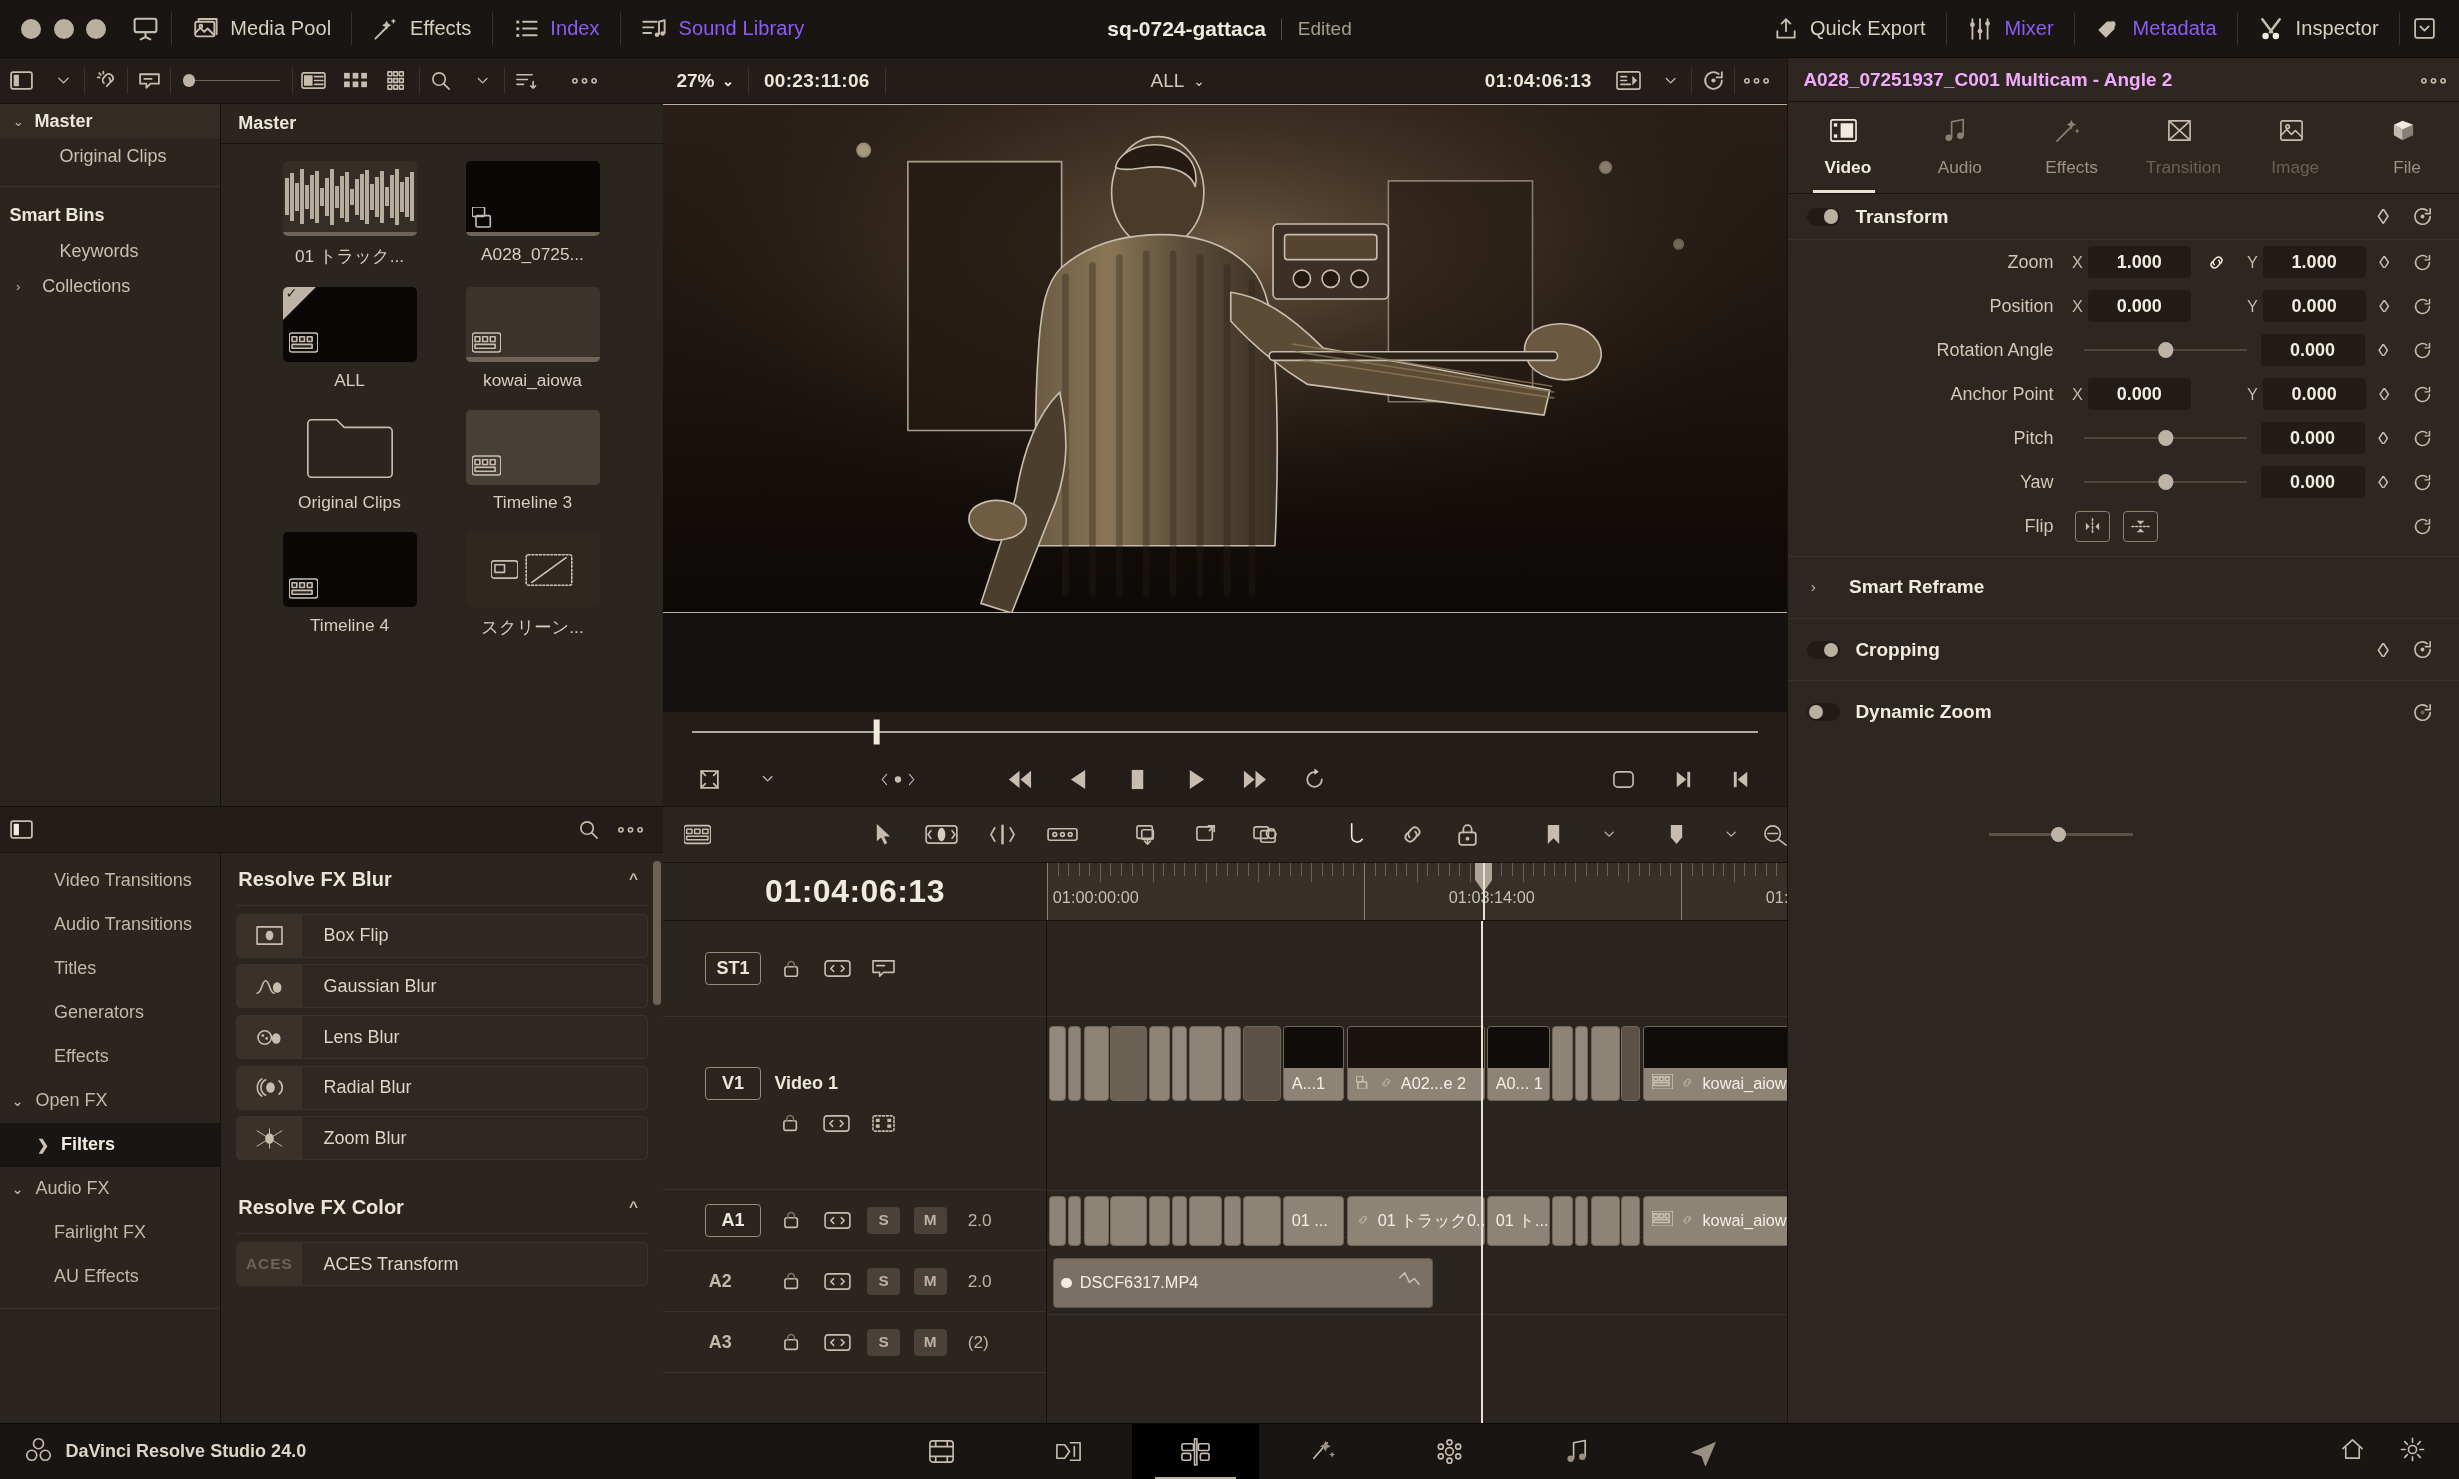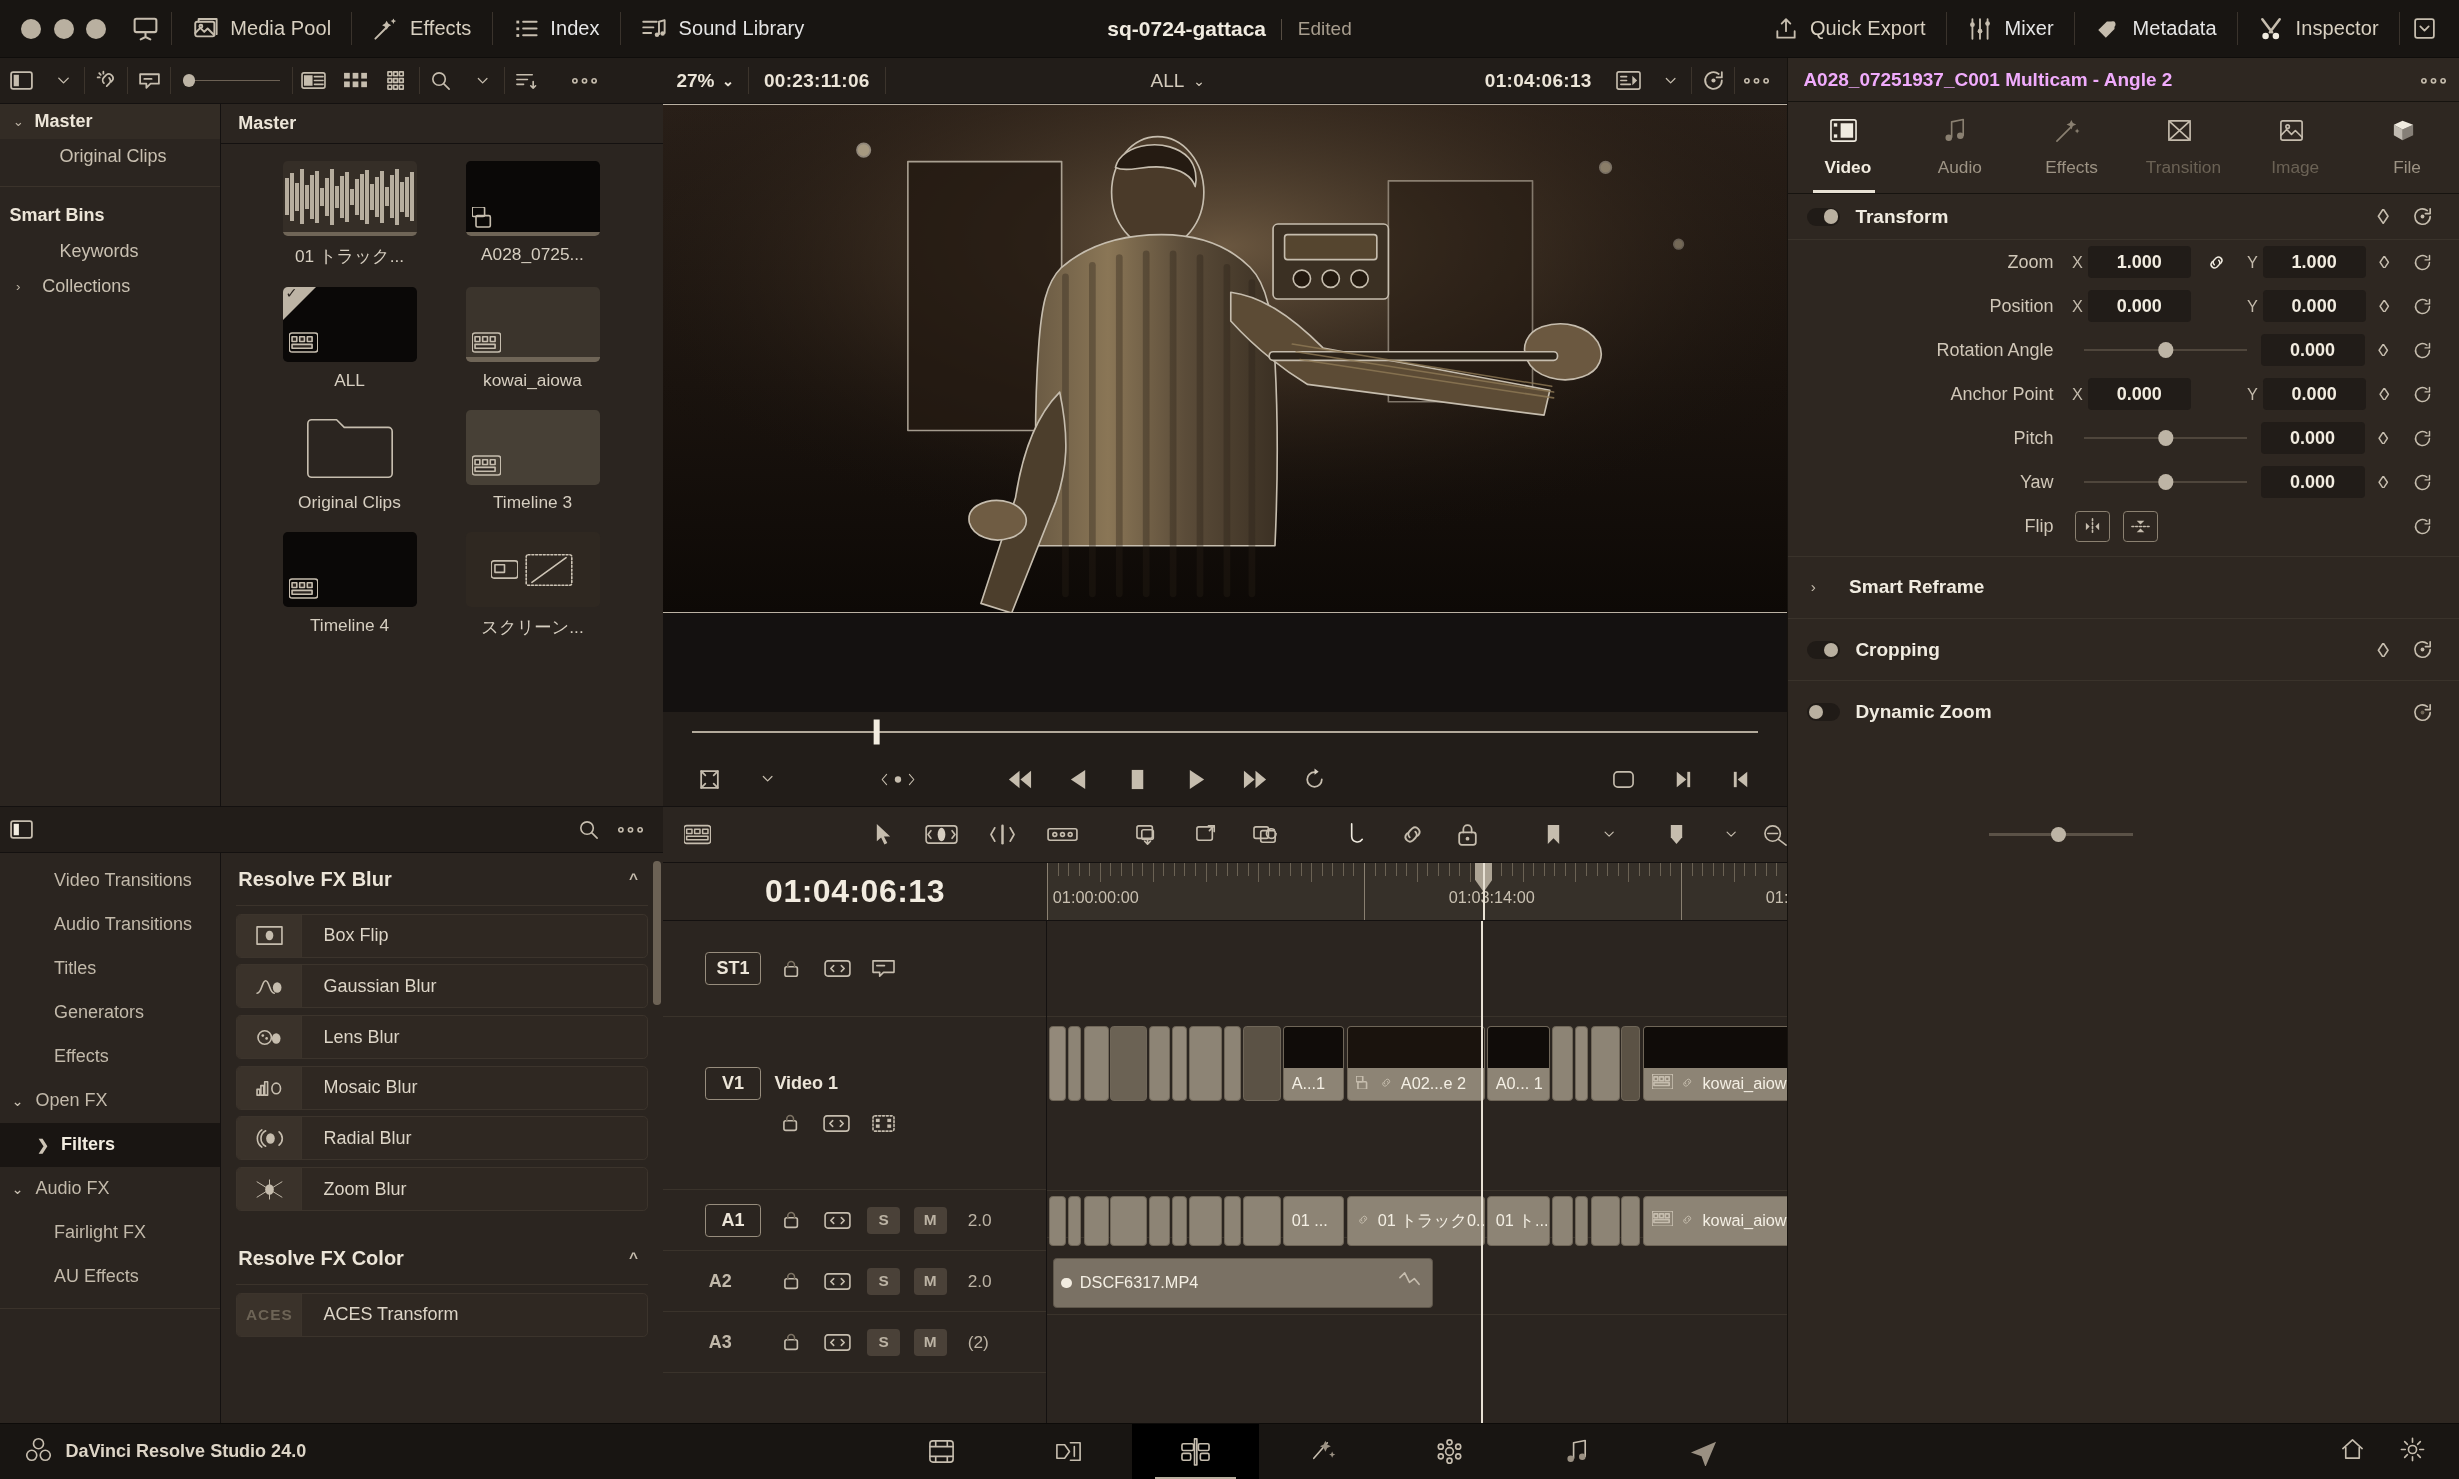--- a/index.html
+++ b/index.html
@@ -16,21 +16,21 @@
   
   .topbar {
     height: 58px; background: #181512; display: flex; align-items: center;
     flex: 0 0 58px; position: relative; border-bottom: 1px solid #0f0d0b;
   }
   .traffic { display: flex; gap: 12.5px; padding-left: 21px; align-items: center; }
   .traffic span { width: 20px; height: 20px; border-radius: 50%; background: #b9b0a0; display: block; }
   .tb-sep { width: 1px; height: 33px; background: #3a332c; margin: 0 3.8px; }
   .tb-btn { display: flex; align-items: center; gap: 10.6px; padding: 0 16.3px; height: 58px; cursor: default; }
   .tb-btn .lbl { font-size: 20px; color: #d8d0c1; letter-spacing: 0.1px; white-space: nowrap; }
-  .tb-btn.dim .lbl { color: #e5e5e5; }
+  .tb-btn.dim .lbl { color: #8b5cf6; }
   .tb-icon { width: 27px; height: 27px; display: inline-flex; align-items: center; justify-content: center; }
   .tb-icon svg { display: block; }
   .proj-title {
     position: absolute; left: 0; right: 0; top: 0; height: 58px;
     display: flex; align-items: center; justify-content: center; gap: 15.4px; pointer-events: none;
   }
   .proj-title .name { font-size: 21px; font-weight: bold; color: #f0ebe0; }
   .proj-title .pipe { width: 1px; height: 21px; background: #554c42; }
   .proj-title .state { font-size: 19px; color: #a79d8e; }
   .tb-right { margin-left: auto; display: flex; align-items: center; padding-right: 13.4px; }
@@ -653,31 +653,20 @@
             <div class="fx-item">
               <span class="thumbi">
                 <svg width="31" height="23" viewBox="0 0 32 24">
                     <circle cx="11" cy="12" r="7"></circle>
                     <circle cx="9" cy="10" r="1.4" fill="#c6bdae" stroke="none"></circle>
                     <circle cx="13" cy="13" r="1.4" fill="#c6bdae" stroke="none"></circle>
                     <ellipse cx="23" cy="13" rx="4.5" ry="5.5" fill="#c6bdae" stroke="none"></ellipse>
                   </svg>
               </span>
               <span class="nm">Lens Blur</span>
-            </div>
-            <div class="fx-item">
-              <span class="thumbi">
-                <svg width="31" height="23" viewBox="0 0 32 24" fill="#c6bdae" stroke="none">
-                    <rect x="3" y="14" width="3" height="6"></rect>
-                    <rect x="7" y="10" width="3" height="10"></rect>
-                    <rect x="11" y="6" width="3" height="14"></rect>
-                    <ellipse cx="23" cy="13" rx="4.5" ry="5.5"></ellipse>
-                  </svg>
-              </span>
-              <span class="nm">Mosaic Blur</span>
             </div>
             <div class="fx-item">
               <span class="thumbi">
                 <svg width="31" height="23" viewBox="0 0 32 24">
                     <path d="M8 3a11 11 0 0 0 0 18M12 4a9 9 0 0 0 0 16M26 5a9 9 0 0 1 0 14"></path>
                     <ellipse cx="17" cy="12" rx="4.5" ry="5.5" fill="#c6bdae" stroke="none"></ellipse>
                   </svg>
               </span>
               <span class="nm">Radial Blur</span>
             </div>

